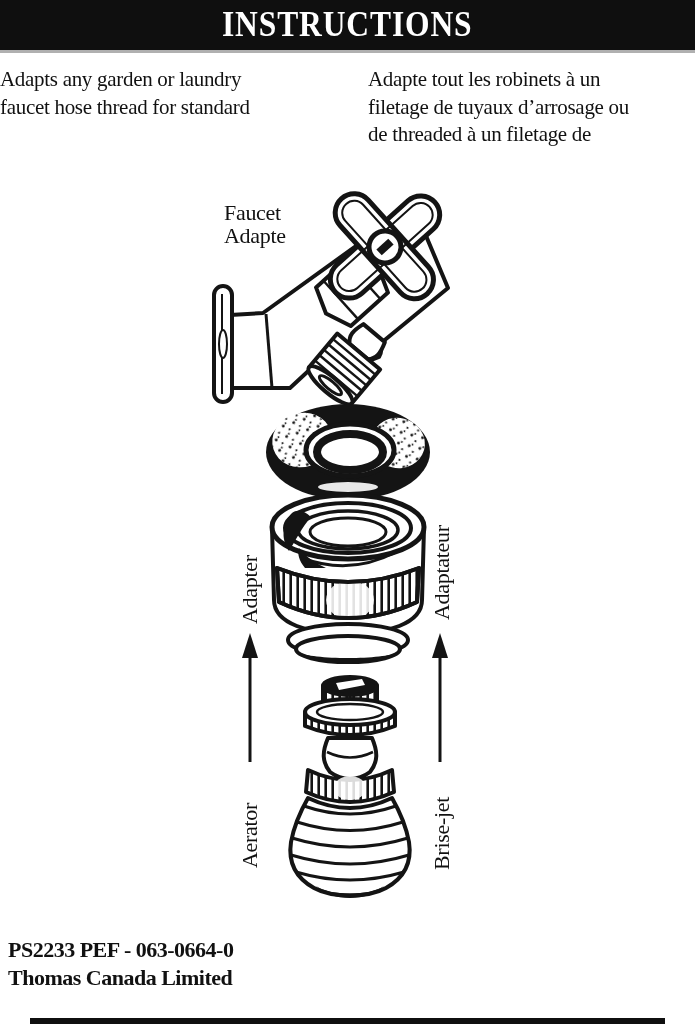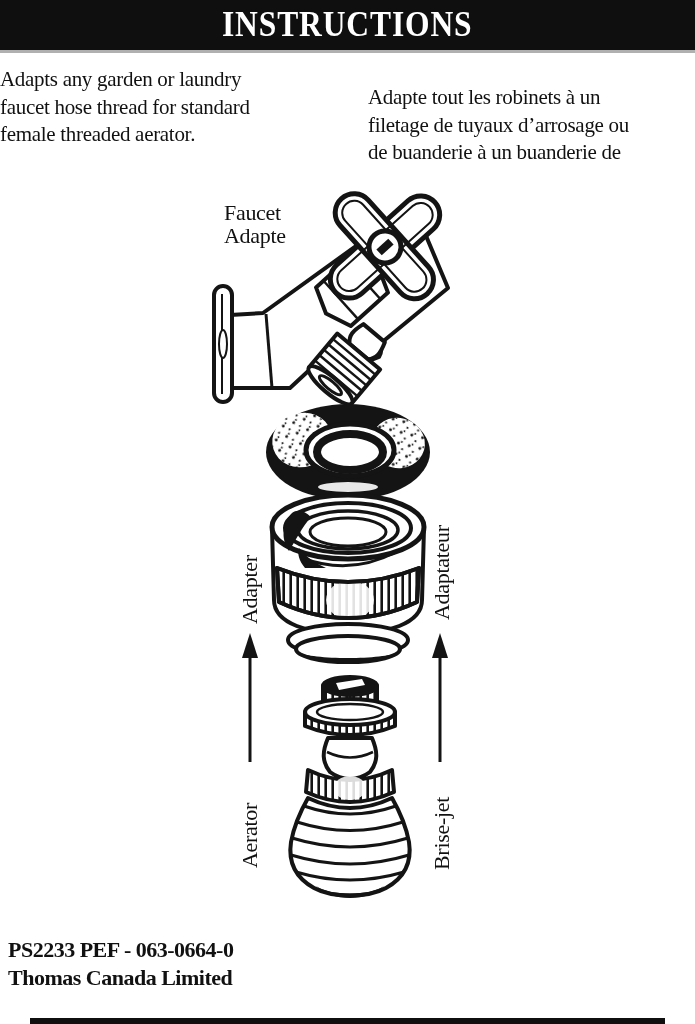--- a/index.html
+++ b/index.html
@@ -14,21 +14,21 @@
     background:#0f0f0f; border-bottom:3px solid #b0b0b0;
     display:flex; align-items:center; justify-content:center;
   }
   .header-bar .title {
     color:#ffffff; font-size:35px; font-weight:700; letter-spacing:1px;
     display:inline-block; transform:scaleX(0.9); white-space:nowrap;
   }
   
   .intro { position:absolute; top:66px; font-size:21px; line-height:27.5px; letter-spacing:-0.3px; }
   .intro-en { left:0; width:350px; }
-  .intro-fr { left:368px; width:325px;margin-top:18px; }
+  .intro-fr { left:368px; width:325px; }
   
   .diagram-svg { position:absolute; left:0; top:0; width:695px; height:1024px; }
   
   .faucet-label { position:absolute; left:224px; top:201px; font-size:22px; line-height:23px; letter-spacing:-0.3px; }
   .vlabel {
     position:absolute; font-size:22px; letter-spacing:-0.3px; white-space:nowrap;
     transform:rotate(-90deg); transform-origin:0 0;
   }
   .vlabel.adapter-en  { left:237px; top:624px; }
   .vlabel.adapter-fr  { left:429px; top:620px; }
@@ -45,27 +45,26 @@
 
 <div class="page">
 
   <div class="header-bar">
     <span class="title">INSTRUCTIONS</span>
   </div>
 
   <div class="intro intro-en">
     <div>Adapts any garden or laundry</div>
     <div>faucet hose thread for standard</div>
-    <div>female threaded aerator.</div>
   </div>
 
   <div class="intro intro-fr">
     <div>Adapte tout les robinets à un</div>
     <div>filetage de tuyaux d’arrosage ou</div>
-    <div>de buanderie à un buanderie de</div>
+    <div>de threaded à un filetage de</div>
   </div>
 
   <svg class="diagram-svg" viewBox="0 0 695 1024" xmlns="http://www.w3.org/2000/svg">
     <defs>
       <pattern id="knurl" width="7" height="12" patternUnits="userSpaceOnUse">
         <rect width="7" height="12" fill="#ffffff"></rect>
         <rect x="2.4" width="2.6" height="12" fill="#141414"></rect>
       </pattern>
       <pattern id="stipple" width="11" height="11" patternUnits="userSpaceOnUse">
         <circle cx="2.5" cy="3" r="1.4" fill="#141414"></circle>

